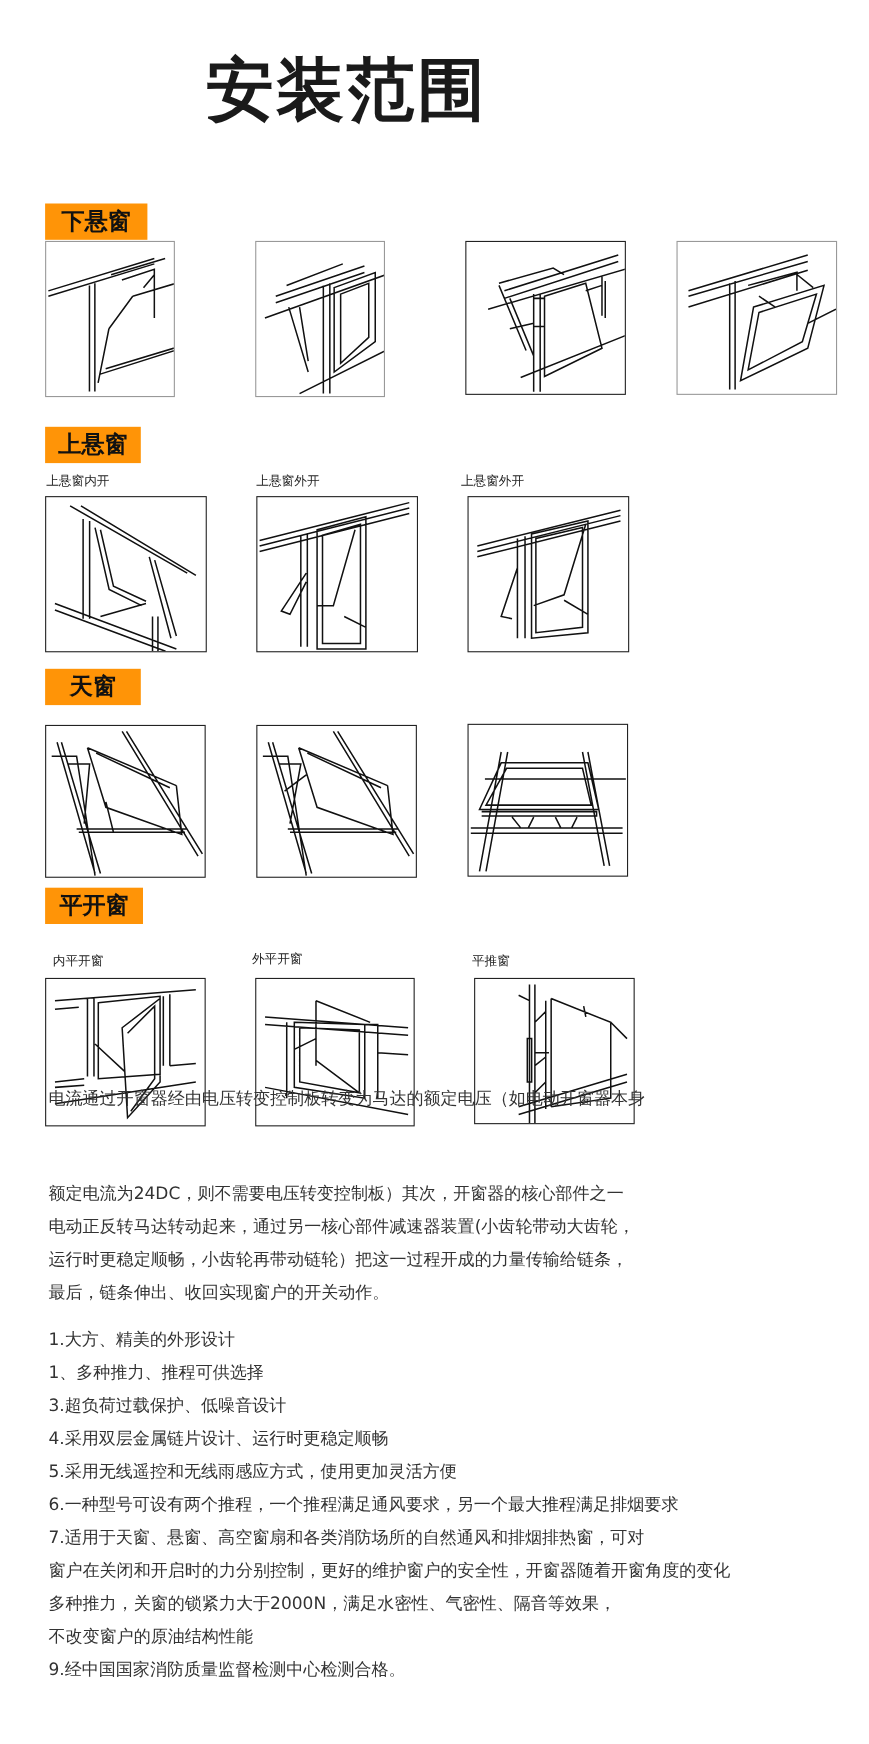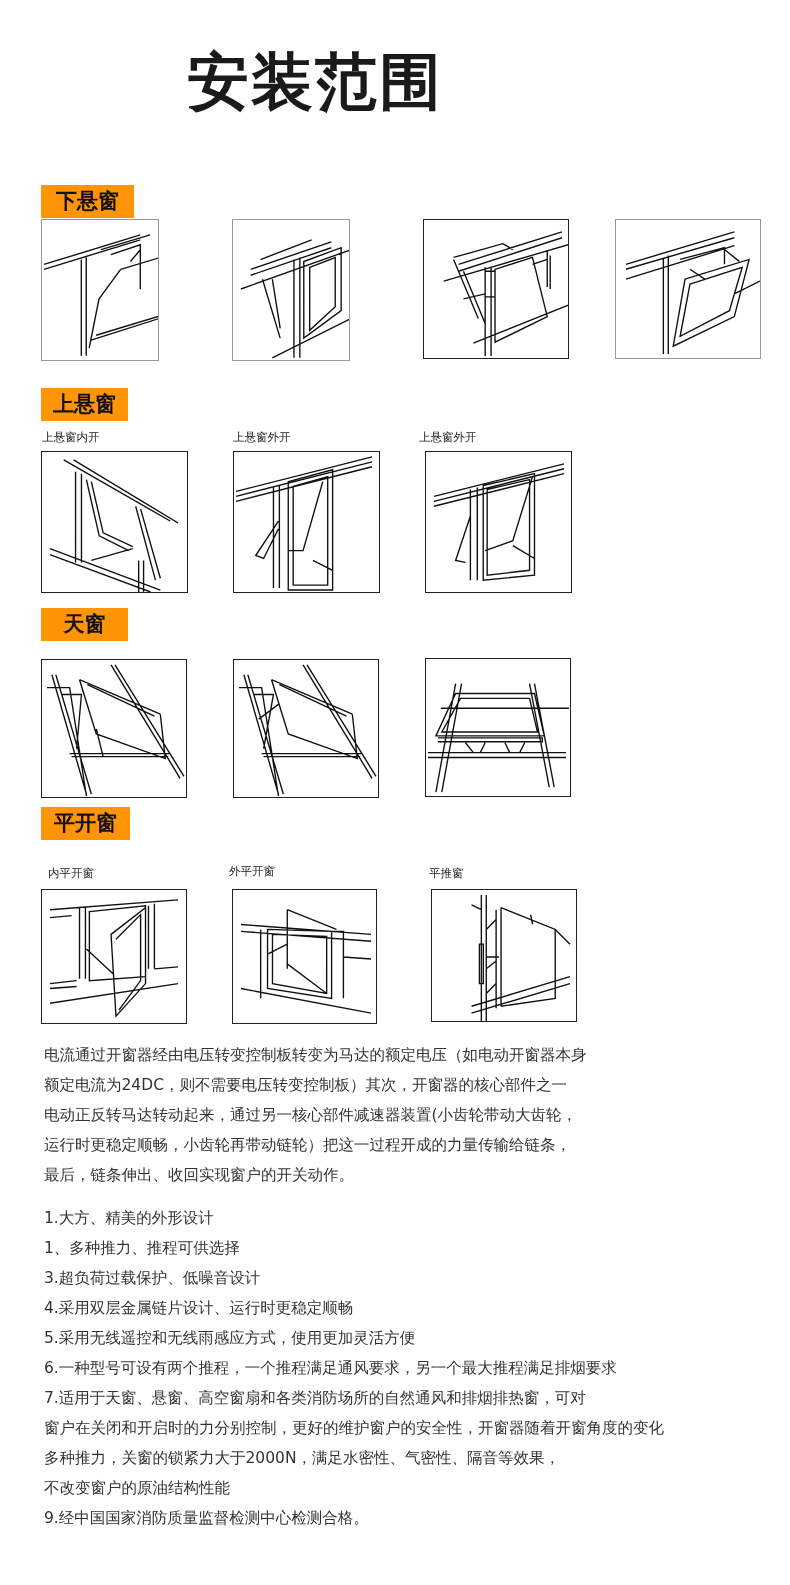--- a/index.html
+++ b/index.html
@@ -100,21 +100,21 @@
       <path d="M55 20 L105 40 M55 20 L55 80 M8 35 L140 45 M8 42 L140 52 M28 40 L28 110 M35 40 L100 42 L100 110 L35 100 Z M40 45 L95 47 L95 105 L40 95 Z M55 40 L55 75 L95 105 M35 65 L55 55 M100 42 L112 42 L112 110 M8 100 L140 125 M112 68 L140 70"></path>
     </svg>
 </div>
 <div class="box" style="left:431px;top:889px;width:146px;height:133px;">
   <svg viewBox="0 0 146 133">
       <path d="M50 5 L50 133 M55 5 L55 133 M40 15 L50 20 M65 20 L65 120 M70 18 L70 118 M70 18 L125 40 L125 110 L70 118 M48 55 L48 95 L52 95 L52 55 Z M55 68 L68 68 M55 40 L65 30 M55 80 L65 72 M55 105 L65 95 M125 40 L140 55 M40 125 L140 95 M40 118 L140 88 M100 25 L102 35"></path>
     </svg>
 </div>
 
 <div>
-  <div class="para" style="top:1040px;">电流通过开窗器经由电压转变控制板转变为马达的额定电压（如电动开窗器本身</div>
+  <div class="para" style="top:984px;">电流通过开窗器经由电压转变控制板转变为马达的额定电压（如电动开窗器本身</div>
   <div class="para" style="top:1070px;">额定电流为24DC，则不需要电压转变控制板）其次，开窗器的核心部件之一</div>
   <div class="para" style="top:1100px;">电动正反转马达转动起来，通过另一核心部件减速器装置(小齿轮带动大齿轮，</div>
   <div class="para" style="top:1130px;">运行时更稳定顺畅，小齿轮再带动链轮）把这一过程开成的力量传输给链条，</div>
   <div class="para" style="top:1160px;">最后，链条伸出、收回实现窗户的开关动作。</div>
 </div>
 
 <div>
   <div class="para" style="top:1203px;">1.大方、精美的外形设计</div>
   <div class="para" style="top:1233px;">1、多种推力、推程可供选择</div>
   <div class="para" style="top:1263px;">3.超负荷过载保护、低噪音设计</div>

